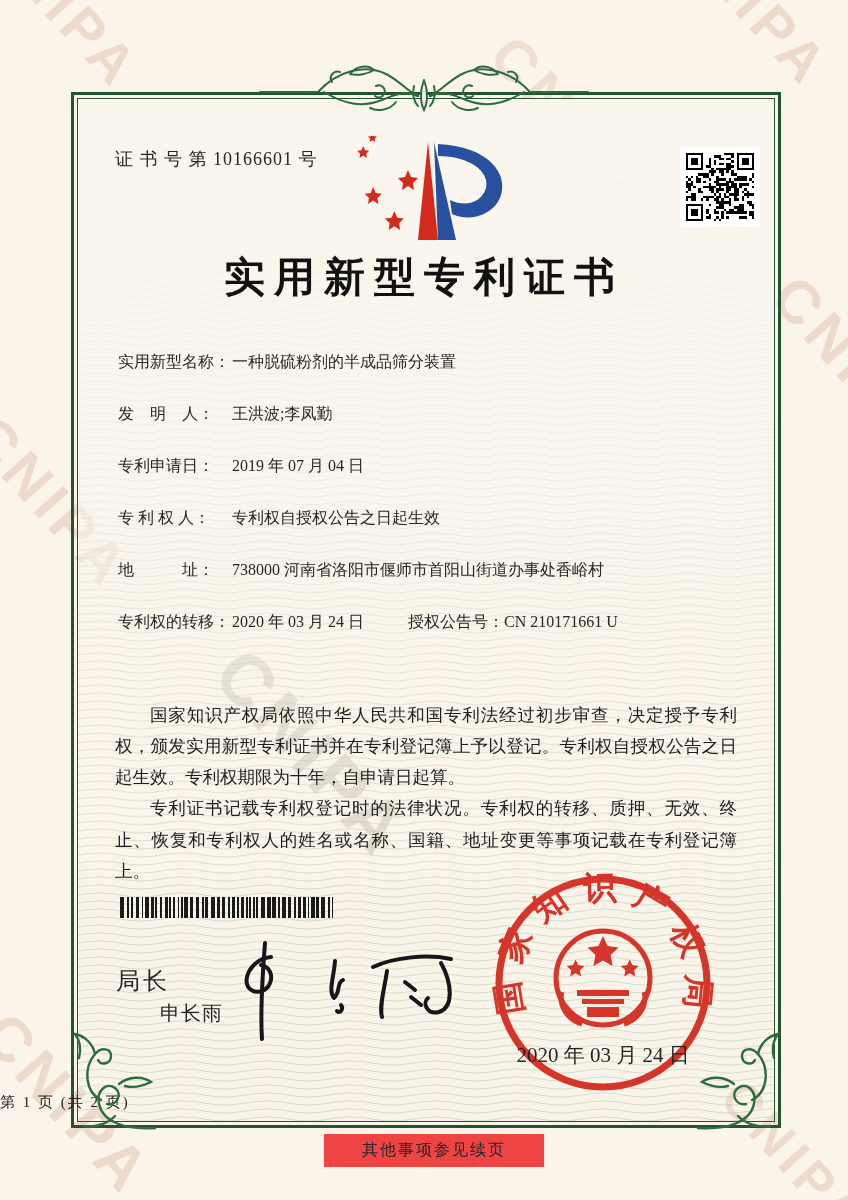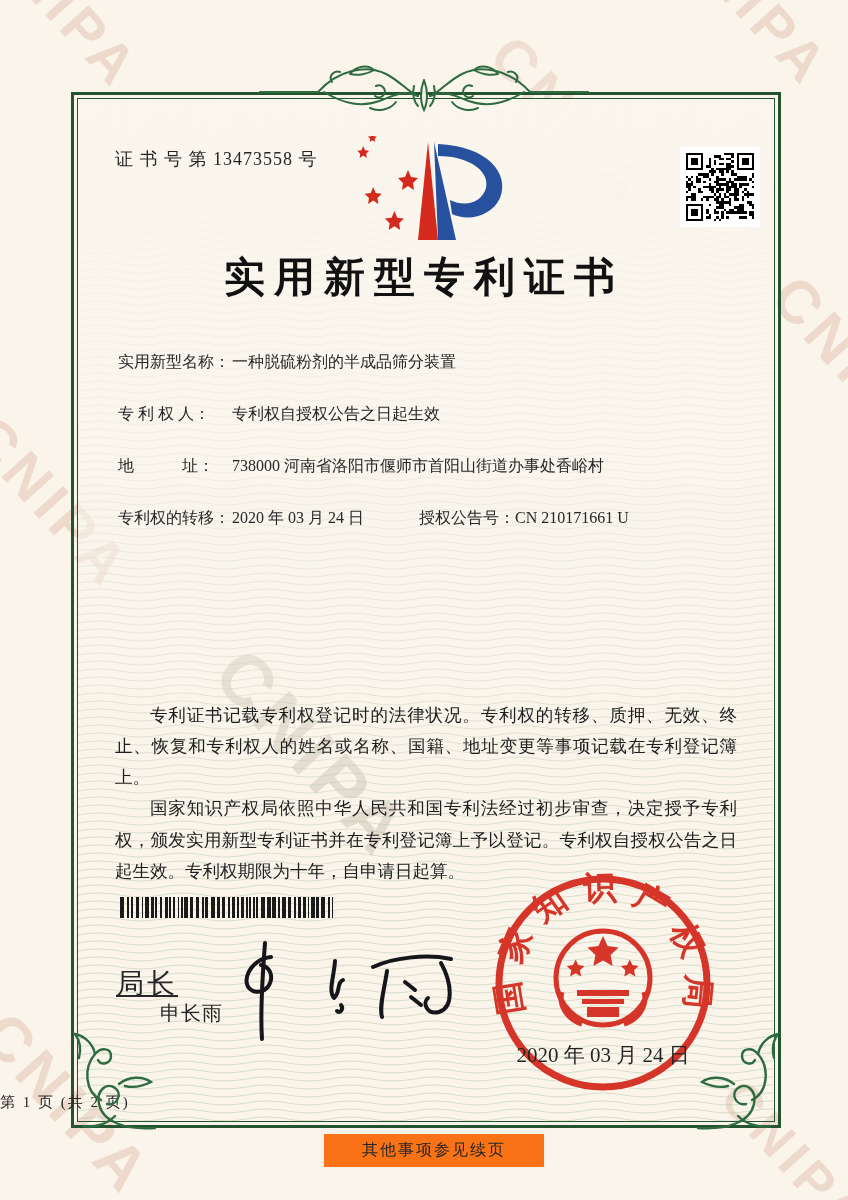--- a/index.html
+++ b/index.html
@@ -49,43 +49,43 @@
   .qr{position:absolute;left:680px;top:147px;width:74px;height:74px;background:#fff;padding:3px;}
   .doc-title{
     position:absolute;left:0;top:250px;width:848px;text-align:center;
     font-size:41px;font-weight:700;letter-spacing:9px;color:#111;
   }
 
   
   .fields{position:absolute;left:118px;top:352px;width:620px;font-size:16px;}
   .frow{margin-bottom:31px;white-space:nowrap;}
   .flabel{display:inline-block;min-width:114px;}
-  .flabel2{margin-left:51px;}
+  .flabel2{margin-left:40px;}
 
   
   .law{
     position:absolute;left:115px;top:700px;width:622px;
     font-size:17.5px;line-height:1.78;text-align:justify;color:#1d1d1d;
   }
   .law p{margin:0;text-indent:2em;}
 
   
   .barcode{position:absolute;left:120px;top:897px;}
-  .signer-title{position:absolute;left:116px;top:965px;font-size:28px;letter-spacing:3px;text-decoration:underline;}
+  .signer-title{position:absolute;left:116px;top:965px;font-size:24px;letter-spacing:3px;}
   .signer-name{position:absolute;left:116px;top:1000px;font-size:20px;letter-spacing:1px;margin-left:44px;}
   .signature{position:absolute;left:215px;top:935px;}
 
   
   .seal{position:absolute;left:492px;top:872px;opacity:0.93;}
 
   
   .page-info{position:absolute;left:0;top:1093px;width:724px;text-align:left;font-size:15px;letter-spacing:2px;}
   .footer-note{
     position:absolute;left:324px;top:1134px;width:200px;padding:6px 10px;
-    background:#f97316;text-align:center;font-size:16px;letter-spacing:2px;z-index:4;
+    background:#ef4444;text-align:center;font-size:16px;letter-spacing:2px;z-index:4;
     box-shadow:0 0 4px rgba(0,0,0,0.04);
   }
 
   .ornament{position:absolute;z-index:4;}
   .orn-top{left:258px;top:52px;}
   .orn-bl{left:55px;top:1028px;}
   .orn-br{left:693px;top:1028px;}
 </style>
 </head>
 <body>
@@ -153,21 +153,21 @@
       <path d="M100,100 C70,102 48,94 44,76 C41,62 52,54 60,60 C68,66 62,78 52,76"></path>
       <path d="M46,72 C30,64 28,40 40,26 C46,19 56,20 56,28 C56,36 46,38 43,32"></path>
       <path d="M40,26 C38,16 30,8 20,6 C26,14 26,22 24,30"></path>
       <path d="M60,88 C52,96 40,100 28,98"></path>
       <path d="M64,56 C74,48 88,48 96,54 C88,58 78,60 70,58"></path>
     </g>
   </svg>
 
   <div class="content">
 
-    <div class="cert-no">证 书 号 第 13473558 号</div>
+    <div class="cert-no">证 书 号 第 10166601 号</div>
 
     <svg class="logo" width="172" height="112" viewBox="0 0 172 112" xmlns="http://www.w3.org/2000/svg">
       <g fill="#d42a1d">
         <polygon points="88,6 78,104 98,104"></polygon>
         <path d="M72,20 l3,7 7,1 -5,5 1,7 -6,-4 -6,4 1,-7 -5,-5 7,-1 z" transform="translate(-4,14)"></path>
         <path d="M72,20 l3,7 7,1 -5,5 1,7 -6,-4 -6,4 1,-7 -5,-5 7,-1 z" transform="translate(-28,34) scale(0.85)"></path>
         <path d="M72,20 l3,7 7,1 -5,5 1,7 -6,-4 -6,4 1,-7 -5,-5 7,-1 z" transform="translate(-14,56) scale(0.95)"></path>
         <path d="M72,20 l3,7 7,1 -5,5 1,7 -6,-4 -6,4 1,-7 -5,-5 7,-1 z" transform="translate(-20,-2) scale(0.6)"></path>
         <path d="M72,20 l3,7 7,1 -5,5 1,7 -6,-4 -6,4 1,-7 -5,-5 7,-1 z" transform="translate(0,-12) scale(0.45)"></path>
       </g>
@@ -436,34 +436,40 @@
         <rect x="14" y="27" width="1" height="1" fill="#000"></rect>
       </svg>
 
     <div class="doc-title">实用新型专利证书</div>
 
     <div class="fields">
       <div class="frow">
         <span class="flabel">实用新型名称：</span><span>一种脱硫粉剂的半成品筛分装置</span>
       </div>
       <div class="frow">
+        <span class="flabel">发　明　人：</span><span>王洪波;李凤勤</span>
+      </div>
+      <div class="frow">
+        <span class="flabel">专利申请日：</span><span>2019 年 07 月 04 日</span>
+      </div>
+      <div class="frow">
         <span class="flabel">专 利 权 人：</span><span>专利权自授权公告之日起生效</span>
       </div>
       <div class="frow">
         <span class="flabel">地　　　址：</span><span>738000 河南省洛阳市偃师市首阳山街道办事处香峪村</span>
       </div>
       <div class="frow">
         <span class="flabel">专利权的转移：</span><span>2020 年 03 月 24 日</span>
         <span class="flabel2">授权公告号：</span><span>CN 210171661 U</span>
       </div>
     </div>
 
     <div class="law">
+      <p>国家知识产权局依照中华人民共和国专利法经过初步审查，决定授予专利权，颁发实用新型专利证书并在专利登记簿上予以登记。专利权自授权公告之日起生效。专利权期限为十年，自申请日起算。</p>
       <p>专利证书记载专利权登记时的法律状况。专利权的转移、质押、无效、终止、恢复和专利权人的姓名或名称、国籍、地址变更等事项记载在专利登记簿上。</p>
-      <p>国家知识产权局依照中华人民共和国专利法经过初步审查，决定授予专利权，颁发实用新型专利证书并在专利登记簿上予以登记。专利权自授权公告之日起生效。专利权期限为十年，自申请日起算。</p>
     </div>
 
     <svg class="barcode" id="bcswg" width="216" height="21" viewBox="0 0 216 21" xmlns="http://www.w3.org/2000/svg" shape-rendering="crispEdges">
         <rect x="0" y="0" width="4" height="21" fill="#1a1a1a"></rect>
         <rect x="7" y="0" width="1.5" height="21" fill="#1a1a1a"></rect>
         <rect x="10.5" y="0" width="2" height="21" fill="#1a1a1a"></rect>
         <rect x="15.5" y="0" width="3" height="21" fill="#1a1a1a"></rect>
         <rect x="21.5" y="0" width="1.5" height="21" fill="#1a1a1a"></rect>
         <rect x="25" y="0" width="4" height="21" fill="#1a1a1a"></rect>
         <rect x="30.5" y="0" width="3" height="21" fill="#1a1a1a"></rect>

